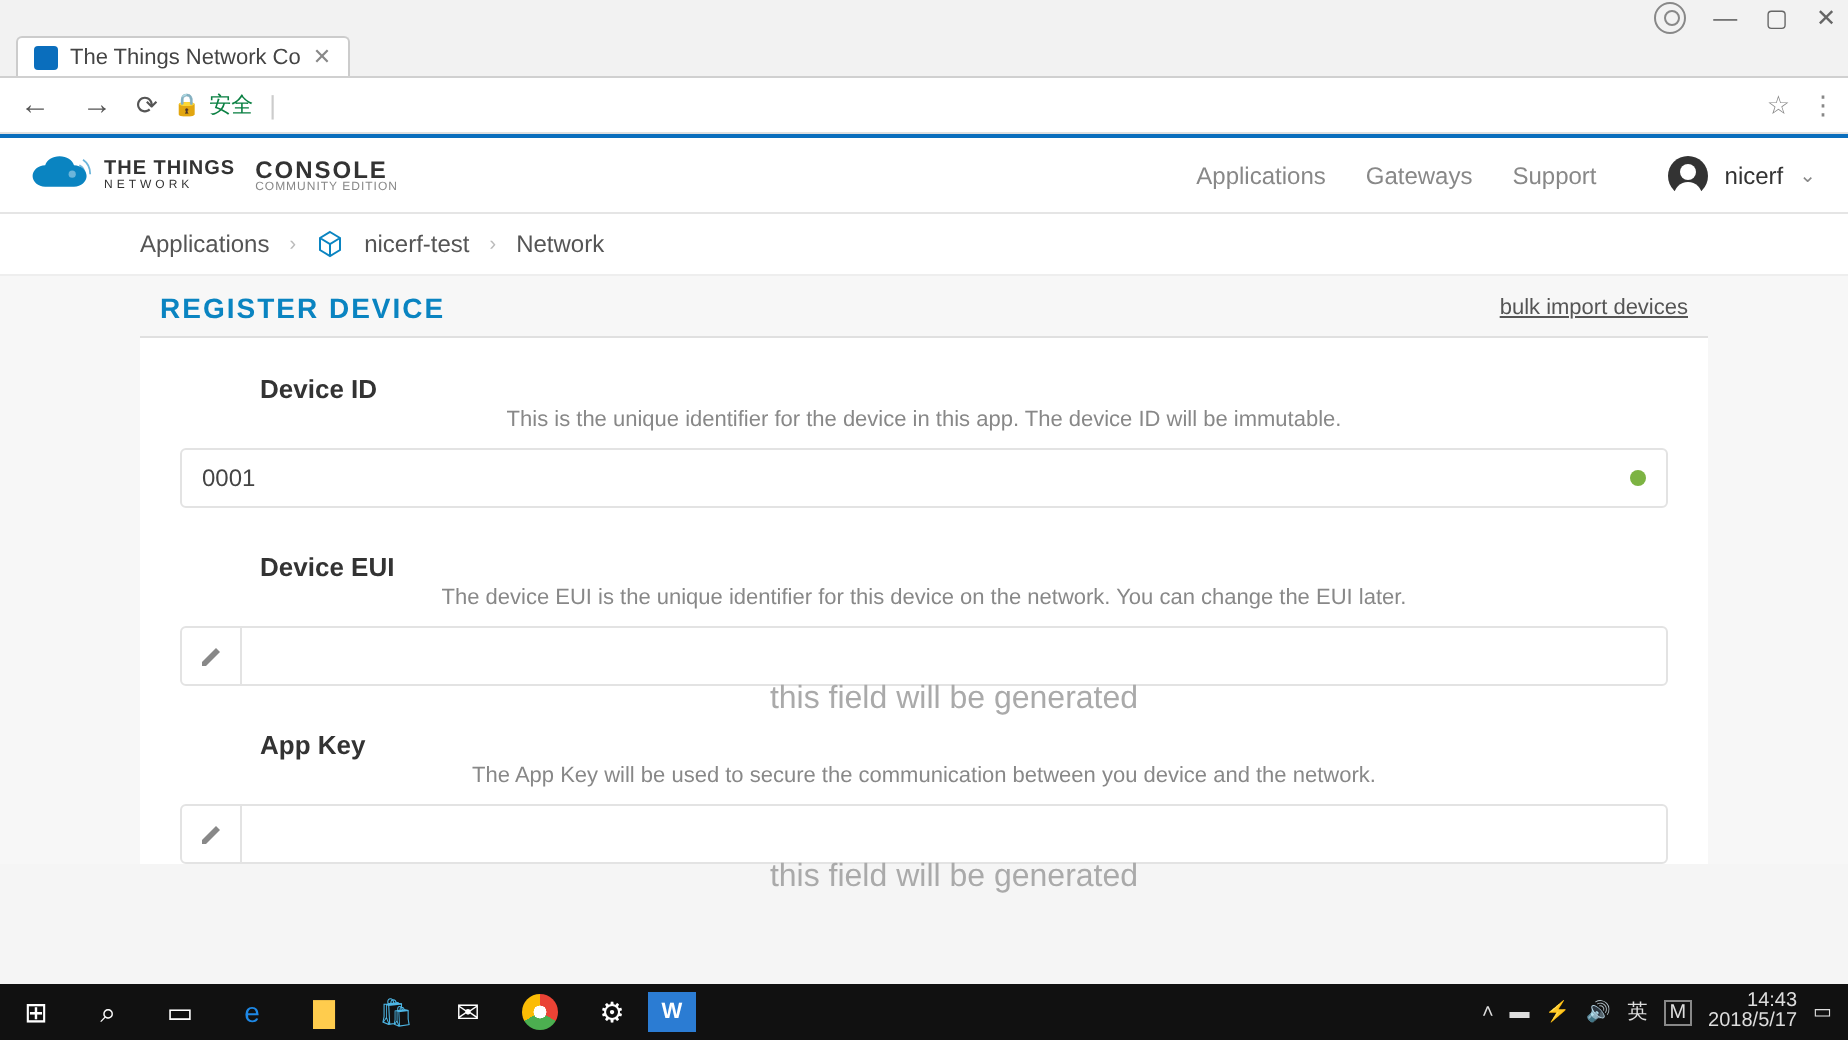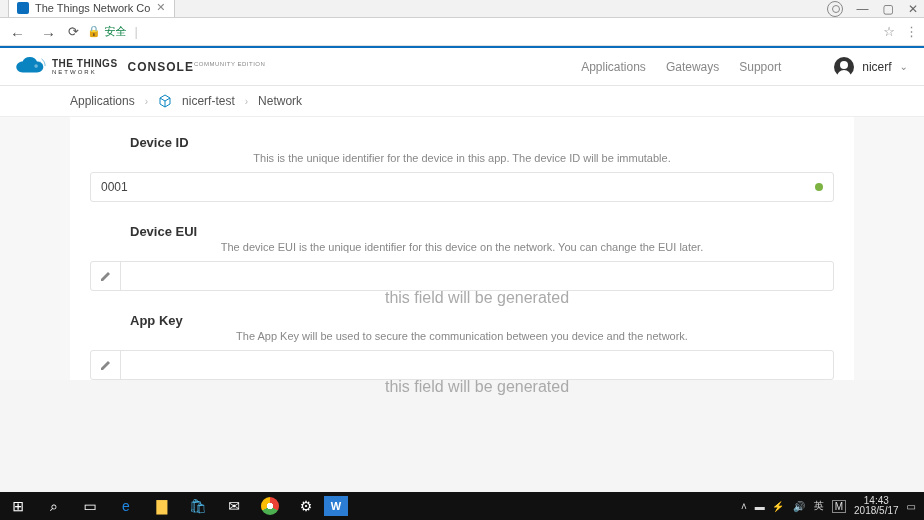--- a/index.html
+++ b/index.html
@@ -1,19 +1,19 @@
 <!DOCTYPE html>
 <html><head>
 <meta charset="utf-8">
 <style>
   * { margin: 0; padding: 0; box-sizing: border-box; }
   body { font-family: -apple-system, BlinkMacSystemFont, "Segoe UI", Arial, sans-serif; font-size: 13px; background: #f5f5f5; width: 924px; height: 520px; overflow: hidden; position: relative; }
   
   
-  .browser-tabs { height: 18px; background: #f2f2f2; display: flex; align-items: flex-end; border-bottom: 1px solid #d0d0d0; }
+  .browser-tabs { height: 39px; background: #f2f2f2; display: flex; align-items: flex-end; border-bottom: 1px solid #d0d0d0; }
   .tab { height: 20px; background: #fff; border: 1px solid #ccc; border-bottom: none; border-radius: 3px 3px 0 0; margin-left: 8px; padding: 2px 8px; display: flex; align-items: center; font-size: 11px; color: #444; gap: 6px; min-width: 140px; }
   .tab-favicon { width: 12px; height: 12px; background: #0a6ebd; border-radius: 2px; }
   .tab-close { color: #888; font-size: 11px; margin-left: auto; }
   .browser-bar { height: 28px; background: #fff; display: flex; align-items: center; padding: 0 6px; gap: 8px; border-bottom: 1px solid #e0e0e0; }
   .nav-arrow { color: #555; font-size: 15px; padding: 0 4px; }
   .reload-icon { color: #555; font-size: 13px; }
   .lock-badge { color: #0b8043; font-size: 11px; display: flex; align-items: center; gap: 4px; }
   .url { color: #555; font-size: 12px; }
   .url .https { color: #0b8043; }
   .browser-right { margin-left: auto; display: flex; gap: 10px; align-items: center; color: #888; }
@@ -22,25 +22,25 @@
   .user-circle::before { content: ""; position: absolute; top: 3px; left: 4px; width: 6px; height: 6px; border: 1px solid #888; border-radius: 50%; }
   .blue-line { height: 2px; background: #0a6ebd; }
 
   
   .site-header { height: 38px; background: #fff; border-bottom: 1px solid #e5e5e5; display: flex; align-items: center; padding: 0 16px 0 10px; }
   .logo-cloud { width: 36px; height: 22px; position: relative; margin-right: 6px; }
   .logo-cloud svg { width: 100%; height: 100%; }
   .logo-text { display: flex; flex-direction: column; line-height: 1; }
   .logo-main { font-size: 10px; font-weight: 700; letter-spacing: 0.5px; color: #333; }
   .logo-sub { font-size: 6px; letter-spacing: 2px; color: #333; }
-  .console-text { margin-left: 10px; display: flex; flex-direction: row; line-height: 1; }
+  .console-text { margin-left: 10px; display: flex; flex-direction: column; line-height: 1; }
   .console-main { font-size: 12px; font-weight: 700; letter-spacing: 1px; color: #333; }
   .console-sub { font-size: 6px; letter-spacing: 0.5px; color: #888; }
   .header-nav { margin-left: auto; display: flex; gap: 20px; font-size: 12px; color: #888; align-items: center; }
-  .user-menu { display: flex; align-items: center; gap: 8px; color: #333; font-size: 12px; margin-left: 33px; }
+  .user-menu { display: flex; align-items: center; gap: 8px; color: #333; font-size: 12px; margin-left: 16px; }
   .avatar { width: 20px; height: 20px; background: #333; border-radius: 50%; position: relative; }
   .avatar::before { content: ""; position: absolute; top: 4px; left: 6px; width: 8px; height: 8px; background: #fff; border-radius: 50%; }
   .avatar::after { content: ""; position: absolute; bottom: 0; left: 3px; width: 14px; height: 7px; background: #fff; border-radius: 7px 7px 0 0; }
   .chev { color: #888; font-size: 10px; }
 
   
   .breadcrumb { background: #fff; padding: 8px 70px; font-size: 12px; color: #555; display: flex; align-items: center; gap: 10px; border-bottom: 1px solid #eee; }
   .crumb-sep { color: #bbb; font-size: 10px; }
   .crumb-icon { width: 14px; height: 14px; display: inline-flex; align-items: center; justify-content: center; color: #0a84c1; }
 
@@ -59,21 +59,21 @@
   .input-row .placeholder { flex: 1; display: flex; align-items: center; justify-content: center; font-size: 16px; color: #aaa; margin-top: 36px; }
   .input-row .mono { font-family: "Courier New", monospace; font-size: 11px; letter-spacing: 1px; padding: 0 10px; display: flex; align-items: center; color: #444; flex: 1; }
   .icon-prefix { width: 30px; display: flex; align-items: center; justify-content: center; border-right: 1px solid #e3e3e3; color: #888; }
   .valid-dot { width: 8px; height: 8px; background: #7cb342; border-radius: 50%; align-self: center; margin-right: 10px; }
   .select-chev { width: 24px; display: flex; flex-direction: column; align-items: center; justify-content: center; color: #bbb; font-size: 8px; line-height: 6px; }
 
   
   .taskbar { position: absolute; bottom: 0; left: 0; right: 0; height: 28px; background: #111; display: flex; align-items: center; color: #fff; }
   .tb-item { width: 36px; height: 28px; display: flex; align-items: center; justify-content: center; font-size: 14px; }
   .tb-right { margin-left: auto; display: flex; align-items: center; gap: 8px; font-size: 10px; color: #ddd; padding-right: 8px; }
-  .clock { text-align: center; line-height: 10px; }
+  .clock { text-align: right; line-height: 10px; }
   .edge-icon { color: #1e88e5; }
   .chrome-icon { background: radial-gradient(circle at center, #fff 25%, transparent 26%), conic-gradient(#ea4335 0 120deg, #4caf50 120deg 240deg, #fbbc05 240deg 360deg); width: 18px; height: 18px; border-radius: 50%; }
 </style>
 </head>
 <body>
 
 <div class="window-controls">
   <span class="user-circle"></span>
   <span>—</span>
   <span>▢</span>
@@ -139,20 +139,24 @@
     <svg width="14" height="14" viewBox="0 0 14 14">
         <path fill="none" stroke="#0a84c1" stroke-width="1" d="M7 1l5 3v6l-5 3-5-3V4z M2 4l5 3 5-3 M7 7v6"></path>
       </svg>
   </span>
   <span>nicerf-test</span>
   <span class="crumb-sep">›</span>
   <span>Network</span>
 </div>
 
 <div class="content">
+  <div class="page-title-row">
+    <span class="page-title">REGISTER DEVICE</span>
+    <a class="bulk-link">bulk import devices</a>
+  </div>
 
   <div class="form-panel">
 
     <div class="field-group">
       <div class="field-label">Device ID</div>
       <div class="field-help">This is the unique identifier for the device in this app. The device ID will be immutable.</div>
       <div class="input-row">
         <input type="text" value="0001" style="">
         <span class="valid-dot"></span>
       </div>

